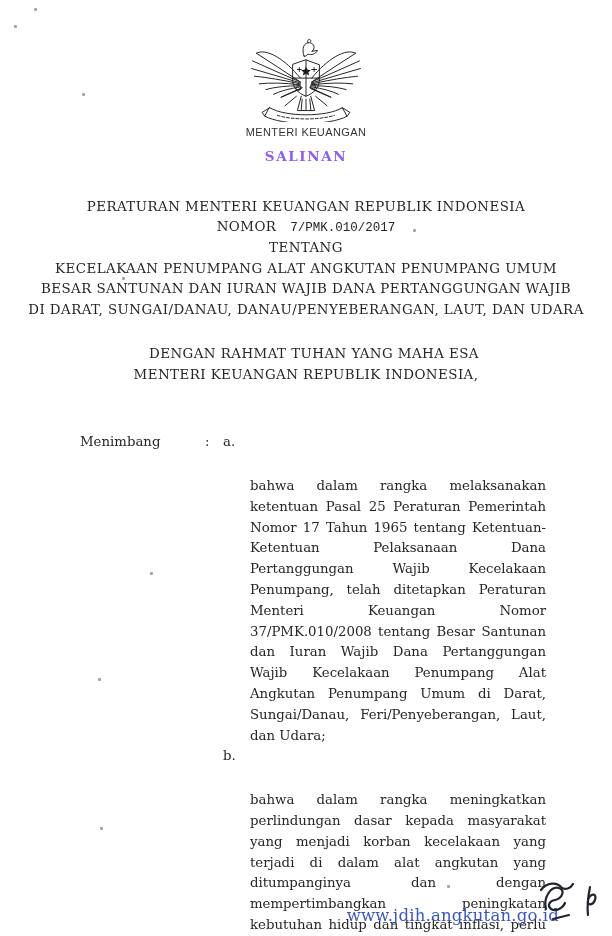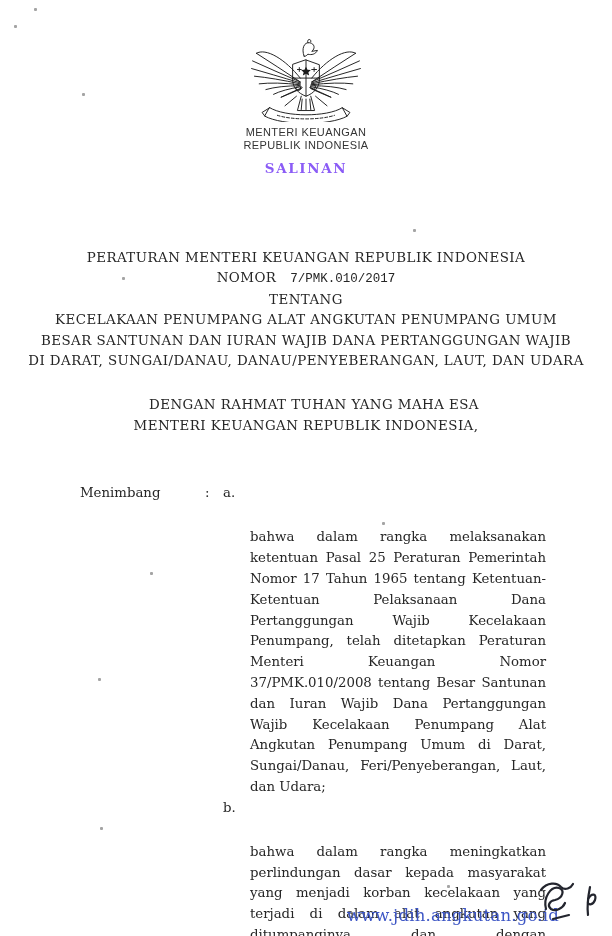--- a/index.html
+++ b/index.html
@@ -21,21 +21,21 @@
     font-size:11px; line-height:12.5px;
     letter-spacing:.4px; color:#343434;
   }
   .salinan {
     margin-top:9px;
     font-size:13.5px; font-weight:bold;
     letter-spacing:1.6px; color:#8b5cf6;
   }
   
   .titleblock {
-    margin-top:72px; text-align:center;
+    margin-top:33px; text-align:center;
     font-size:13.4px; line-height:20.4px;
     letter-spacing:.45px; color:#262626;
   }
   .nomor-value {
     font-family:"Liberation Mono", monospace;
     font-size:12.5px; letter-spacing:0;
     margin-left:14px;
   }
   .invocation { margin-top:26px; text-align:center; font-size:13.4px; letter-spacing:.45px;padding-left:16px; }
   .authority  { margin-top:6px; text-align:center; font-size:13.4px; letter-spacing:.45px; }
@@ -117,21 +117,20 @@
       <path d="M55,61 L51,76 L69,76 L65,61"></path>
       <path d="M56,64 L55,75 M60,64 L60,75 M64,64 L65,75"></path>
       <path d="M50,61 L38,71 M70,61 L82,71"></path>
 
       <path d="M22,73 C38,83 82,83 98,73 L103,82 C84,92 36,92 17,82 Z"></path>
       <path d="M22,73 L14,78 L17,82 M98,73 L106,78 L103,82"></path>
       <path d="M30,81 C45,86 75,86 90,81" stroke-dasharray="3,2"></path>
     </svg>
     <div class="ministry">
       <div>MENTERI KEUANGAN</div>
-      <div>REPUBLIK INDONESIA</div>
     </div>
     <div class="salinan">SALINAN</div>
   </div>
 
   <div class="titleblock">
     <div>PERATURAN MENTERI KEUANGAN REPUBLIK INDONESIA</div>
     <div>
       <span>NOMOR</span><span class="nomor-value">7/PMK.010/2017</span>
     </div>
     <div>TENTANG</div>

